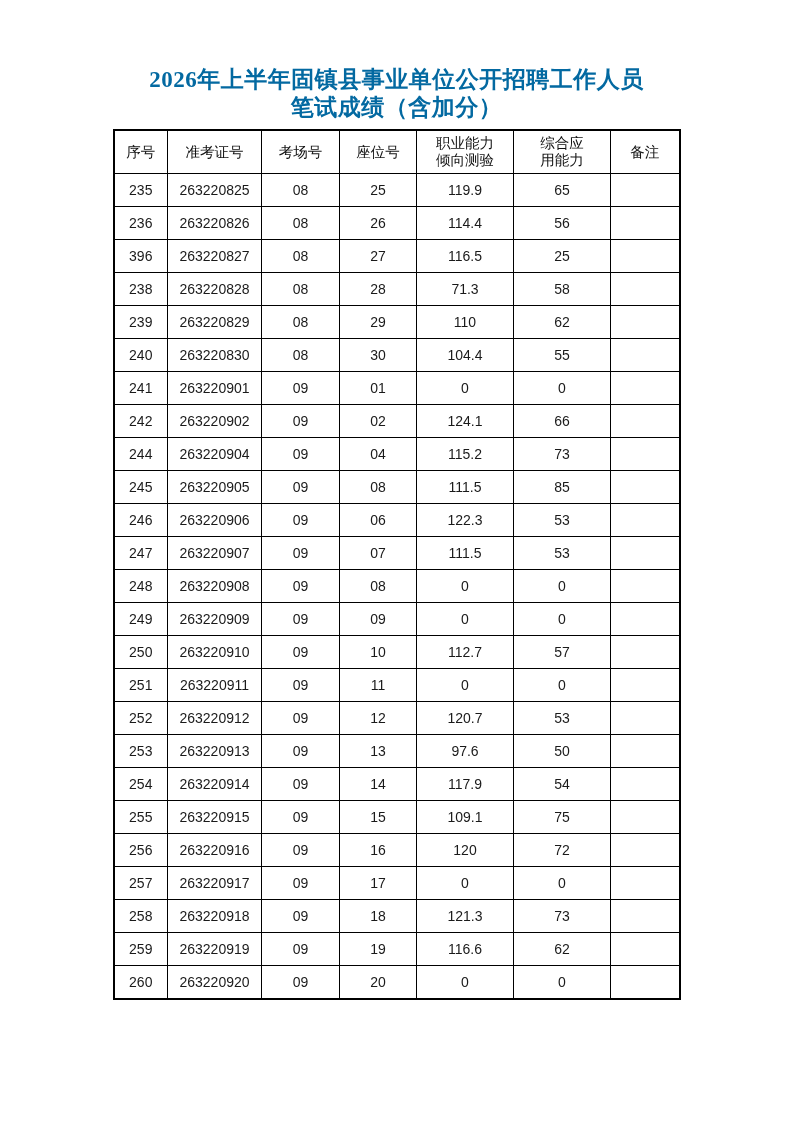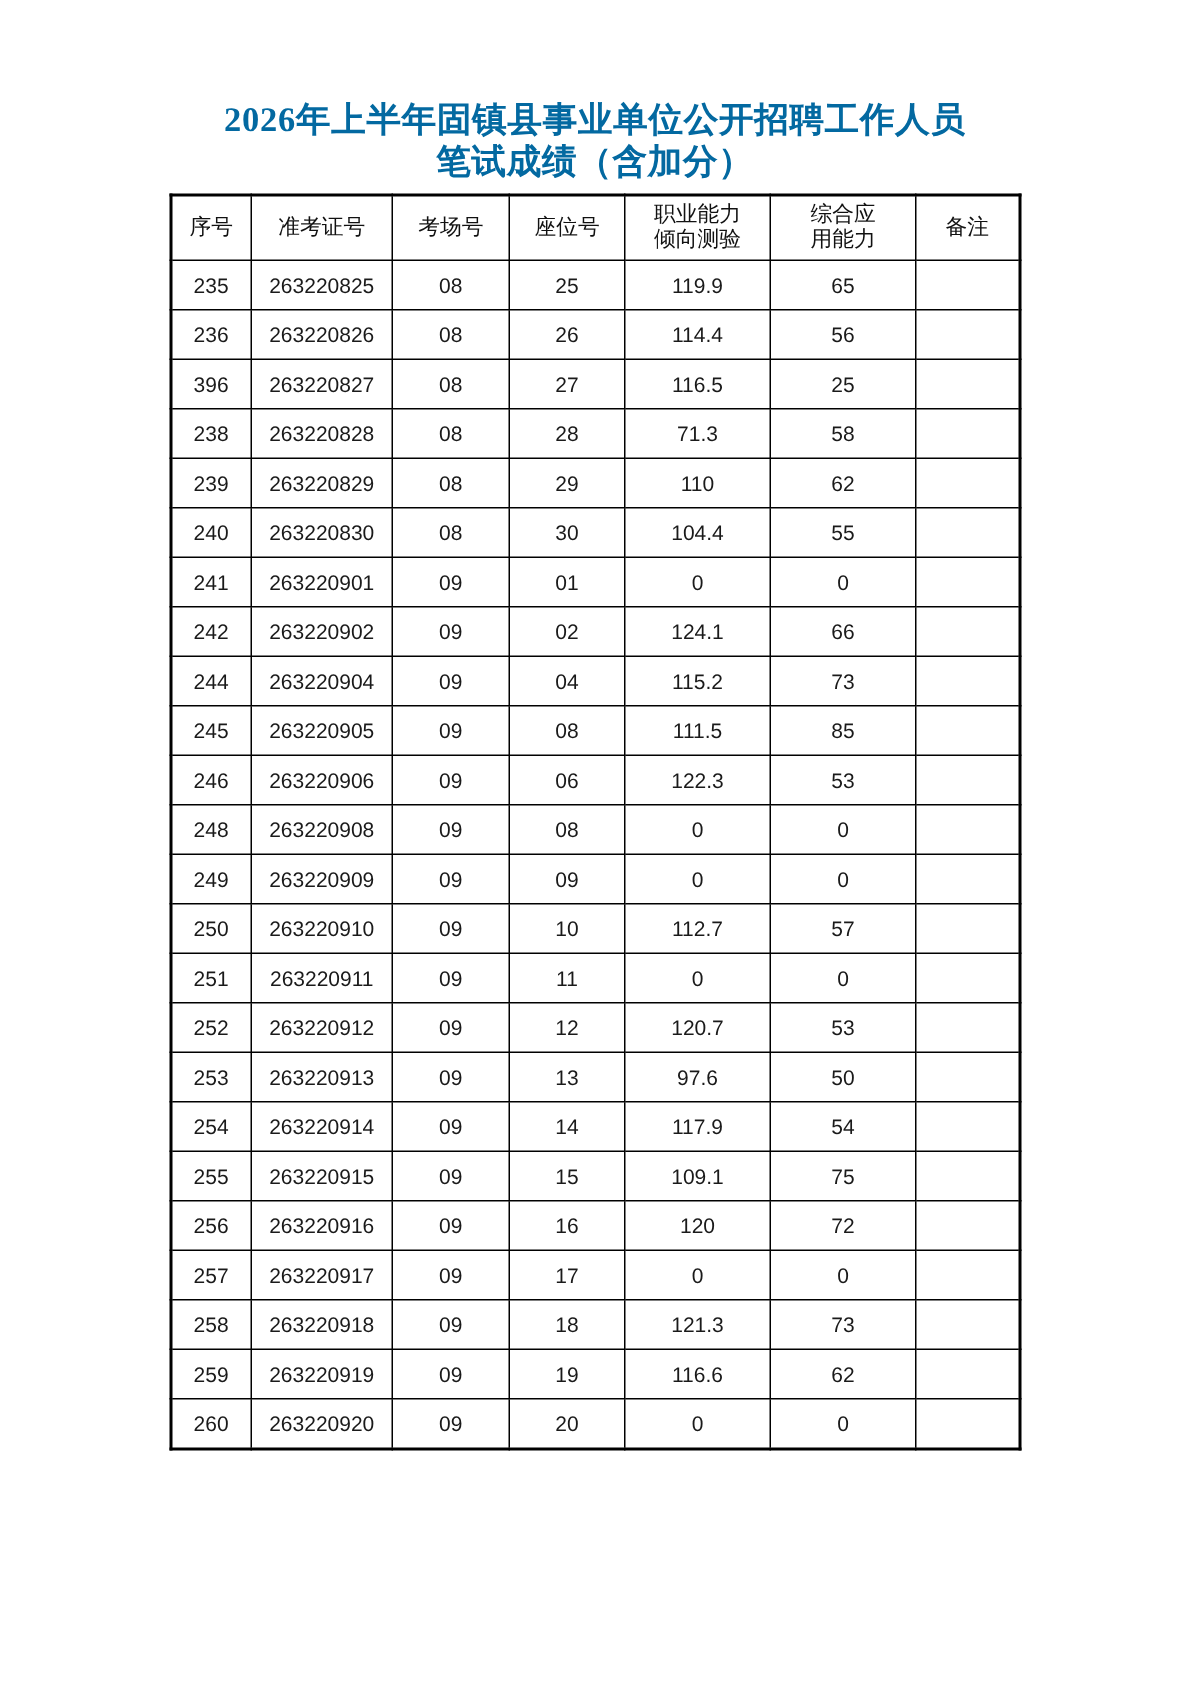--- a/index.html
+++ b/index.html
@@ -188,20 +188,29 @@
         <tr>
           <td>246</td>
           <td>263220906</td>
           <td>09</td>
           <td>06</td>
           <td>122.3</td>
           <td>53</td>
           <td></td>
         </tr>
         <tr>
+          <td>247</td>
+          <td>263220907</td>
+          <td>09</td>
+          <td>07</td>
+          <td>111.5</td>
+          <td>53</td>
+          <td></td>
+        </tr>
+        <tr>
           <td>248</td>
           <td>263220908</td>
           <td>09</td>
           <td>08</td>
           <td>0</td>
           <td>0</td>
           <td></td>
         </tr>
         <tr>
           <td>249</td>

